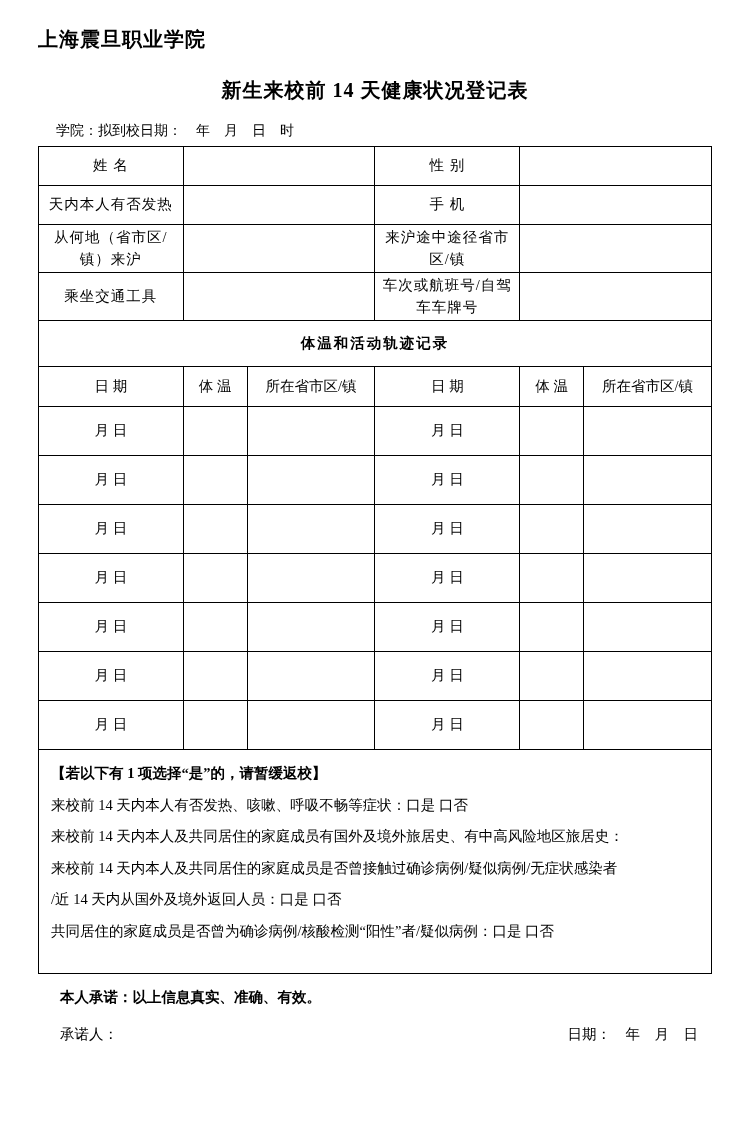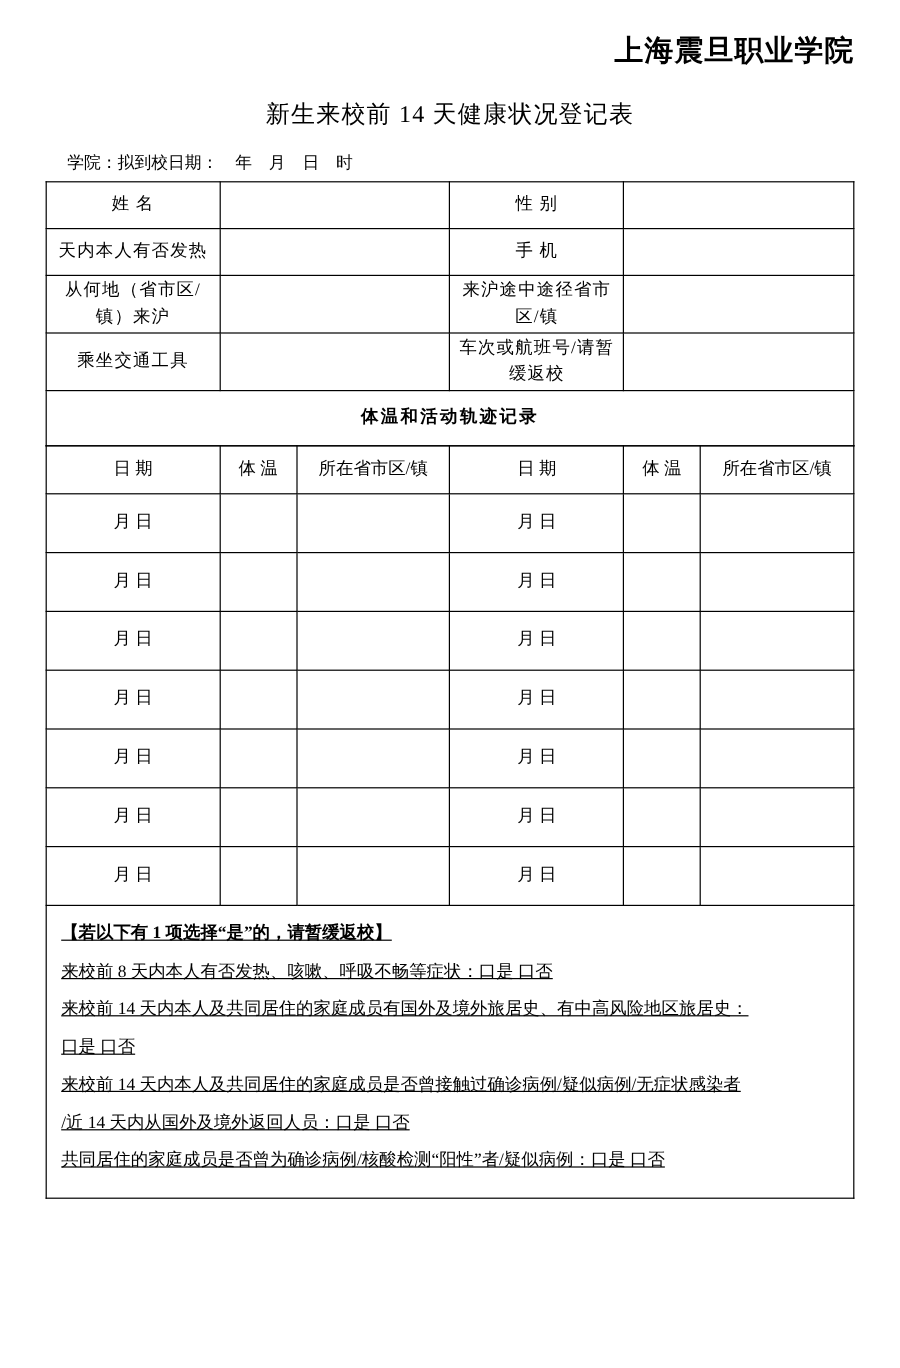--- a/index.html
+++ b/index.html
@@ -16,30 +16,30 @@
     overflow: hidden;
   }
   .page {
     width: 750px;
     height: 1140px;
     box-sizing: border-box;
     padding: 0 38px;
     position: relative;
   }
   .title-main {
-    text-align: right;
-    font-size: 24px;
+    text-align: left;
+    font-size: 20px;
     font-weight: bold;
     letter-spacing: 1px;
     margin-top: 26px;
   }
   .title-sub {
     text-align: center;
     font-size: 20px;
-    font-weight: normal;
+    font-weight: bold;
     letter-spacing: 1px;
     margin-top: 24px;
   }
   .meta-row {
     display: flex;
     align-items: baseline;
     font-size: 14px;
     margin-top: 18px;
     padding: 0 6px 0 18px;
   }
@@ -70,24 +70,23 @@
     font-size: 19px;
     font-weight: bold;
     letter-spacing: 2px;
   }
   .label-cell { letter-spacing: 1px; }
   .date-cell { letter-spacing: 0px; }
 
   .notes {
     border: 1px solid #000000;
     border-top: none;
-    padding: 10px 12px 12px 12px;
+    padding: 10px 12px 24px 12px;
     font-size: 14.5px;
     line-height: 1.9;
-    text-decoration: underline;
   }
   .notes p { margin: 0 0 4px 0; }
   .notes p.first { font-weight: bold; }
 
   .footer {
     margin-top: 14px;
     font-size: 14.5px;
   }
   .promise {
     font-weight: bold;
@@ -136,21 +135,21 @@
       </tr>
       <tr class="h-info2">
         <td class="label-cell">从何地（省市区/镇）来沪</td>
         <td></td>
         <td class="label-cell">来沪途中途径省市区/镇</td>
         <td></td>
       </tr>
       <tr class="h-info2">
         <td class="label-cell">乘坐交通工具</td>
         <td></td>
-        <td class="label-cell">车次或航班号/请暂缓返校</td>
+        <td class="label-cell">车次或航班号/自驾车车牌号</td>
         <td></td>
       </tr>
       <tr class="h-section">
         <td class="section-title" colspan="4">体温和活动轨迹记录</td>
       </tr>
     </tbody>
   </table>
 
   <table class="form" style="margin-top:-1px">
     <colgroup>
@@ -224,22 +223,28 @@
         <td></td>
         <td class="date-cell">月      日</td>
         <td></td>
         <td></td>
       </tr>
     </tbody>
   </table>
 
   <div class="notes">
     <p class="first">【若以下有 1 项选择“是”的，请暂缓返校】</p>
-    <p>来校前 8 天内本人有否发热、咳嗽、呼吸不畅等症状：口是     口否</p>
+    <p>来校前 14 天内本人有否发热、咳嗽、呼吸不畅等症状：口是     口否</p>
     <p>来校前 14 天内本人及共同居住的家庭成员有国外及境外旅居史、有中高风险地区旅居史：</p>
-    <p>口是     口否</p>
     <p>来校前 14 天内本人及共同居住的家庭成员是否曾接触过确诊病例/疑似病例/无症状感染者</p>
     <p>/近 14 天内从国外及境外返回人员：口是     口否</p>
     <p>共同居住的家庭成员是否曾为确诊病例/核酸检测“阳性”者/疑似病例：口是     口否</p>
   </div>
 
+  <div class="footer">
+    <div class="promise">本人承诺：以上信息真实、准确、有效。</div>
+    <div class="sign-row">
+      <div>承诺人：</div>
+      <div>日期：    年    月    日</div>
+    </div>
+  </div>
 
 </div>
 
 </body></html>

